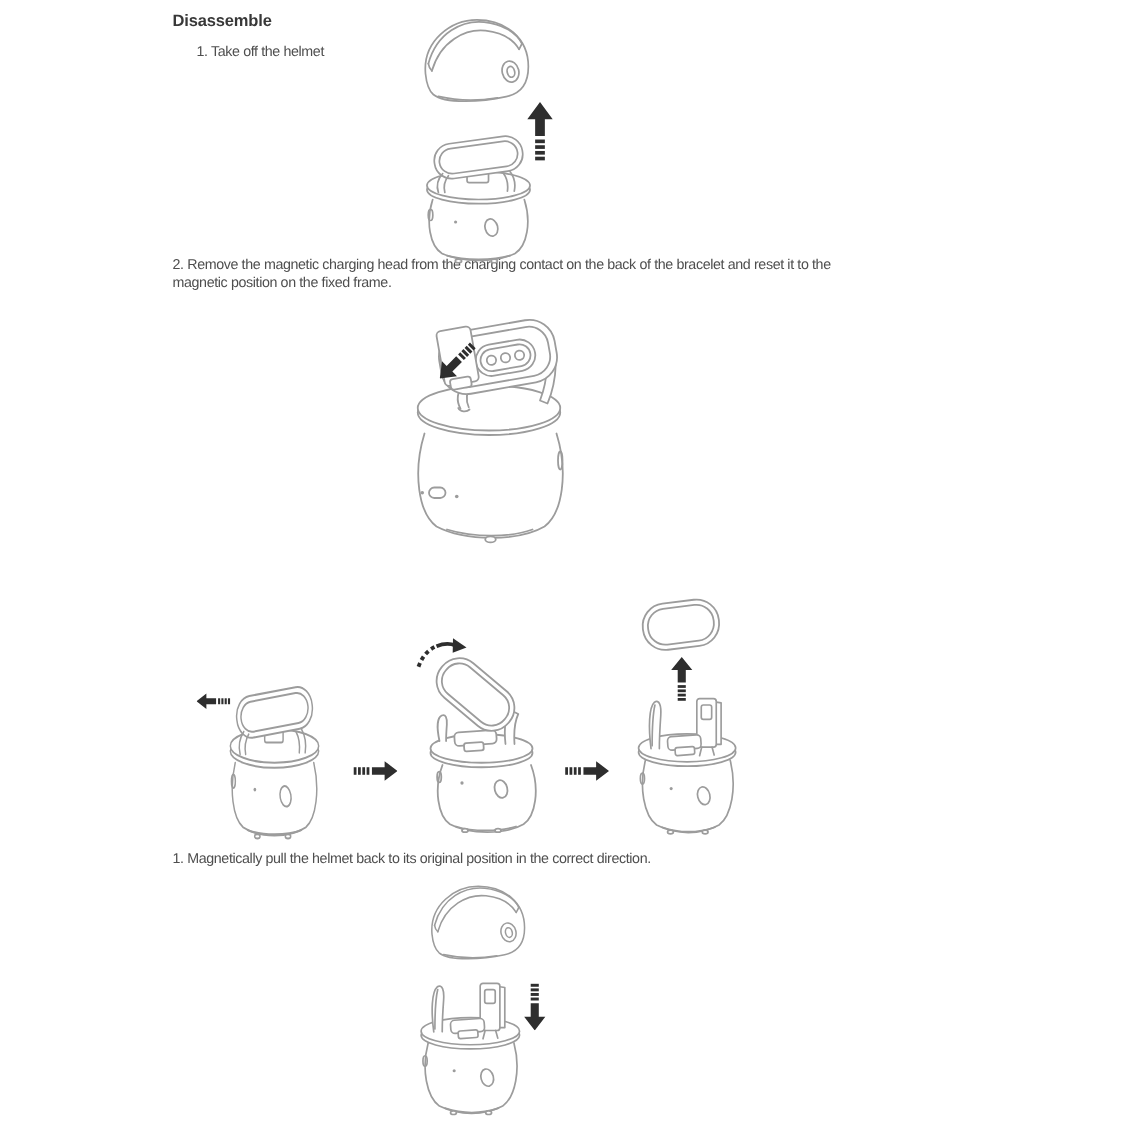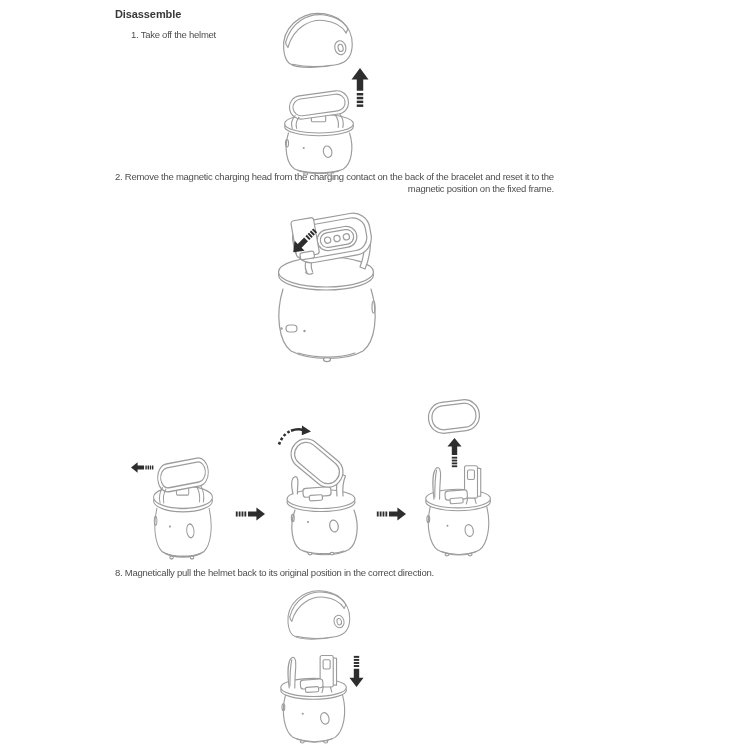--- a/index.html
+++ b/index.html
@@ -1,17 +1,17 @@
 <!DOCTYPE html>
 <html><head>
 <meta charset="utf-8">
 <style>
   html,body{margin:0;padding:0;background:#fff;}
   .page{position:relative;width:750px;height:750px;background:var(--background,#ffffff);
-        font-family:"Liberation Sans",sans-serif;overflow:hidden;text-align:right;}
+        font-family:"Liberation Sans",sans-serif;overflow:hidden;}
   .abs{position:absolute;}
   .title{position:absolute;left:115px;top:8px;margin:0;font-size:11px;font-weight:bold;
          color:var(--heading,#383838);letter-spacing:-0.1px;line-height:13px;}
   .step-text{position:absolute;left:115px;margin:0;font-size:9.5px;letter-spacing:-0.25px;
              line-height:12.4px;color:var(--text,#4e4e4e);white-space:pre-line;max-width:480px;}
   .s1{top:29px;margin-left:16px;}  .s2{top:171px;}  .s3{top:367px;}  .s4{top:567px;}
   .rot225{transform:rotate(225deg);}
   .rotm90{transform:rotate(-90deg);}
   .rot90{transform:rotate(90deg);}
   .rot180{transform:rotate(180deg);}
@@ -98,21 +98,21 @@
           <rect x="6.4" y="40.1" width="7.2" height="2.7"></rect>
         </g>
       </symbol>
     </defs>
   </svg>
 
   <h1 class="title">Disassemble</h1>
   <p class="step-text s1">1. Take off the helmet</p>
   <p class="step-text s2">2. Remove the magnetic charging head from the charging contact on the back of the bracelet and reset it to the
 magnetic position on the fixed frame.</p>
-  <p class="step-text s4">8. Magnetically pull the helmet back to its original position in the correct direction.</p>
+  <p class="step-text s4">1. Magnetically pull the helmet back to its original position in the correct direction.</p>
 
   <div>
     <svg class="abs" style="left:277px;top:9px;width:80px;height:65px" viewBox="0 0 84 68" preserveAspectRatio="none">
         <use href="#sym-helmet"></use>
       </svg>
     <svg class="abs" style="left:351px;top:68px;width:18px;height:40px" viewBox="0 0 20 44" preserveAspectRatio="none">
         <use href="#sym-arrow"></use>
       </svg>
     <svg class="abs" style="left:277px;top:90px;width:84px;height:86px" viewBox="0 0 88 92" preserveAspectRatio="none">
         <use href="#sym-base-bracelet"></use>

